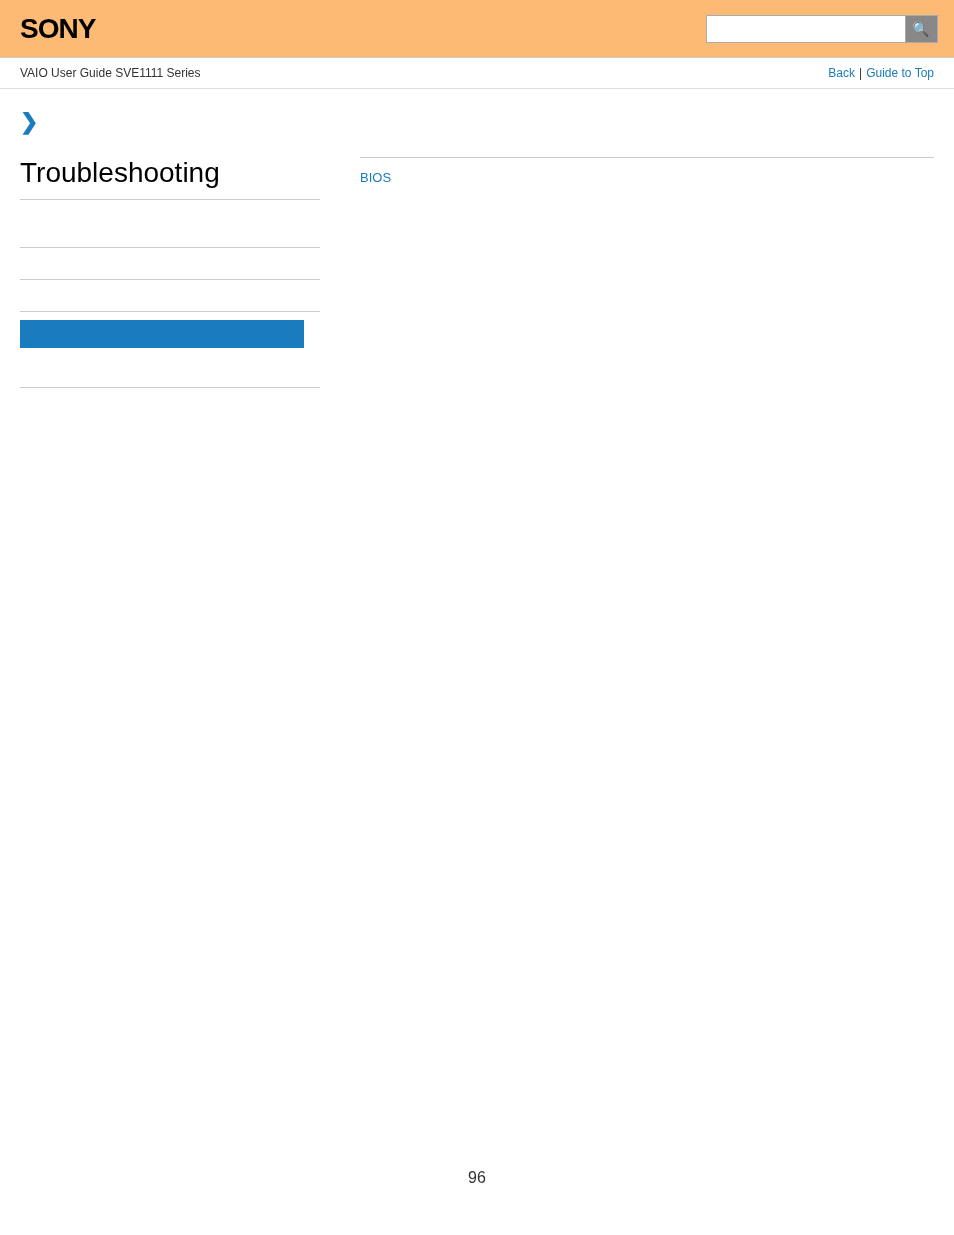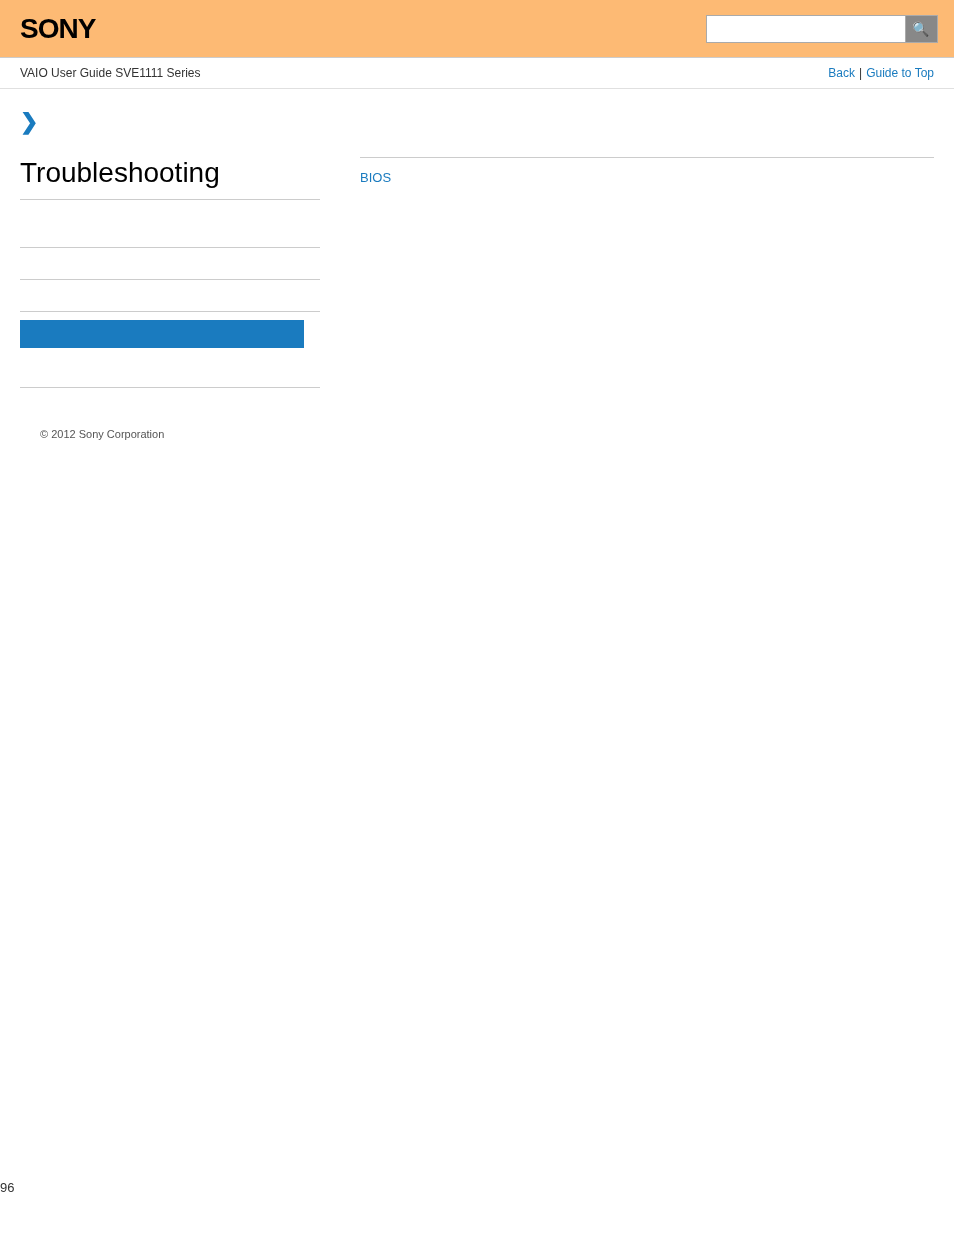--- a/index.html
+++ b/index.html
@@ -184,26 +184,26 @@
 
     
     .footer {
       padding: 20px 20px 20px 20px;
       font-size: 11px;
       color: #555555;
       margin-top: 20px;
     }
 
     .page-number {
-      text-align: left;
-      font-size: 13px;
+      text-align: center;
+      font-size: 16px;
       color: #333333;
       padding: 20px 0;
       position: fixed;
-      bottom: 20px;
+      bottom: 28px;
       left: 0;
       right: 0;
     }
   </style>
 </head>
 <body>
 
 <div class="header">
   <div class="sony-logo">SONY</div>
   <div class="search-area">
@@ -253,19 +253,16 @@
         <div class="topic-column">
           <a class="topic-link">BIOS</a>
         </div>
 
 
       </div>
     </div>
 
   </div>
 
-  <div class="footer">
-    <span>© 2012 Sony Corporation</span>
-  </div>
 
 </div>
 
 <div class="page-number">96</div>
 
 </body></html>

